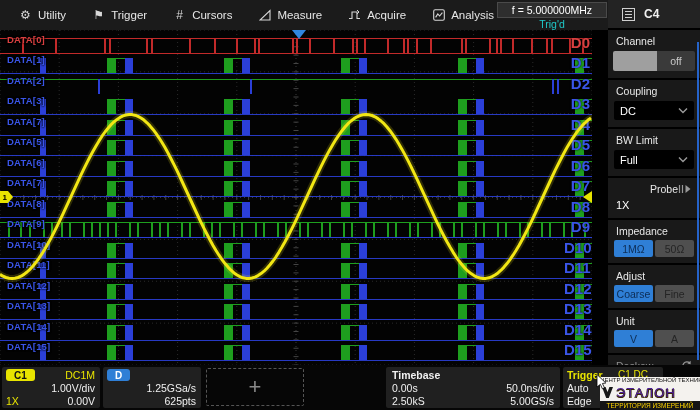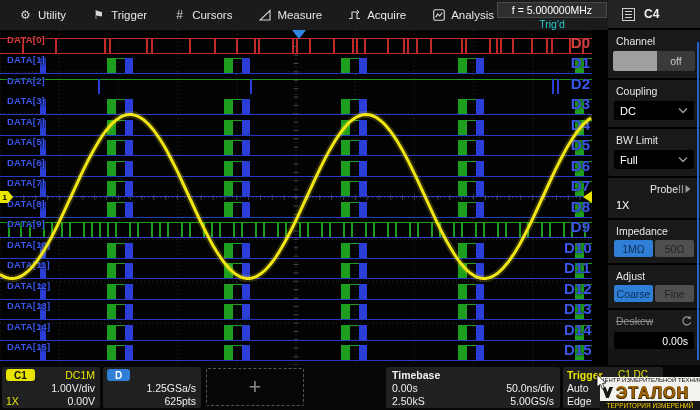--- a/index.html
+++ b/index.html
@@ -76,21 +76,21 @@
   .tb-a{position:absolute;left:6px;top:15px;} .tb-b{position:absolute;right:6px;top:15px;}
   .tb-c{position:absolute;left:6px;top:28px;} .tb-d{position:absolute;right:6px;top:28px;}
   .trbox{left:563px;width:100px;}
   .tr-title{position:absolute;left:4px;top:2px;font-weight:bold;color:#e8e400;}
   .tr-src{position:absolute;left:55px;top:2px;color:#e8e400;font-size:10px;}
   .tr-a{position:absolute;left:4px;top:15px;} .tr-b{position:absolute;left:4px;top:28px;}
   .watermark{position:absolute;left:600px;top:377px;width:100px;height:33px;z-index:50;overflow:hidden;}
   .wm-top{height:7.5px;background:#f4f2ee;color:#111;font-size:6px;line-height:7.5px;white-space:nowrap;
       text-align:center;overflow:hidden;transform-origin:left top;}
   .wm-mid{height:16.5px;background:#f4f2ee;display:flex;align-items:center;gap:2px;padding-left:1px;}
-  .wm-brand{color:#a16207;font-weight:bold;font-size:16px;letter-spacing:1px;
+  .wm-brand{color:#4c1d95;font-weight:normal;font-size:13px;letter-spacing:1px;
       text-shadow:.6px .6px 0 #3a2a00, -.6px .6px 0 #3a2a00;white-space:nowrap;}
   .wm-bot{height:9px;background:#151515;color:#ffd400;font-size:6.5px;line-height:9px;text-align:center;white-space:nowrap;}
   .cursor{position:absolute;left:596px;top:374px;z-index:60;}
 </style>
 </head>
 <body>
 
 <div class="screen">
 
   <div class="menubar">
@@ -671,20 +671,27 @@
     </div>
 
     <div class="sec">
       <div class="slabel">Adjust</div>
       <div class="seg">
         <span class="segopt sel">Coarse</span>
         <span class="segopt">Fine</span>
       </div>
     </div>
 
+    <div class="sec">
+      <div class="slabel">Unit</div>
+      <div class="seg">
+        <span class="segopt sel">V</span>
+        <span class="segopt">A</span>
+      </div>
+    </div>
 
     <div class="sec" style="border-bottom:none">
       <div class="dsk-head">
         <span class="strike">Deskew</span>
         <svg width="12" height="12">
           <path d="M9.8,3.2 A4,4 0 1 0 10.6,7.4" fill="none" stroke="#999" stroke-width="1.2"></path>
           <path d="M10.6,0.8 L10.6,4.2 L7.4,3.6 Z" fill="#999"></path>
         </svg>
       </div>
       <div class="dsk-val">0.00s</div>

